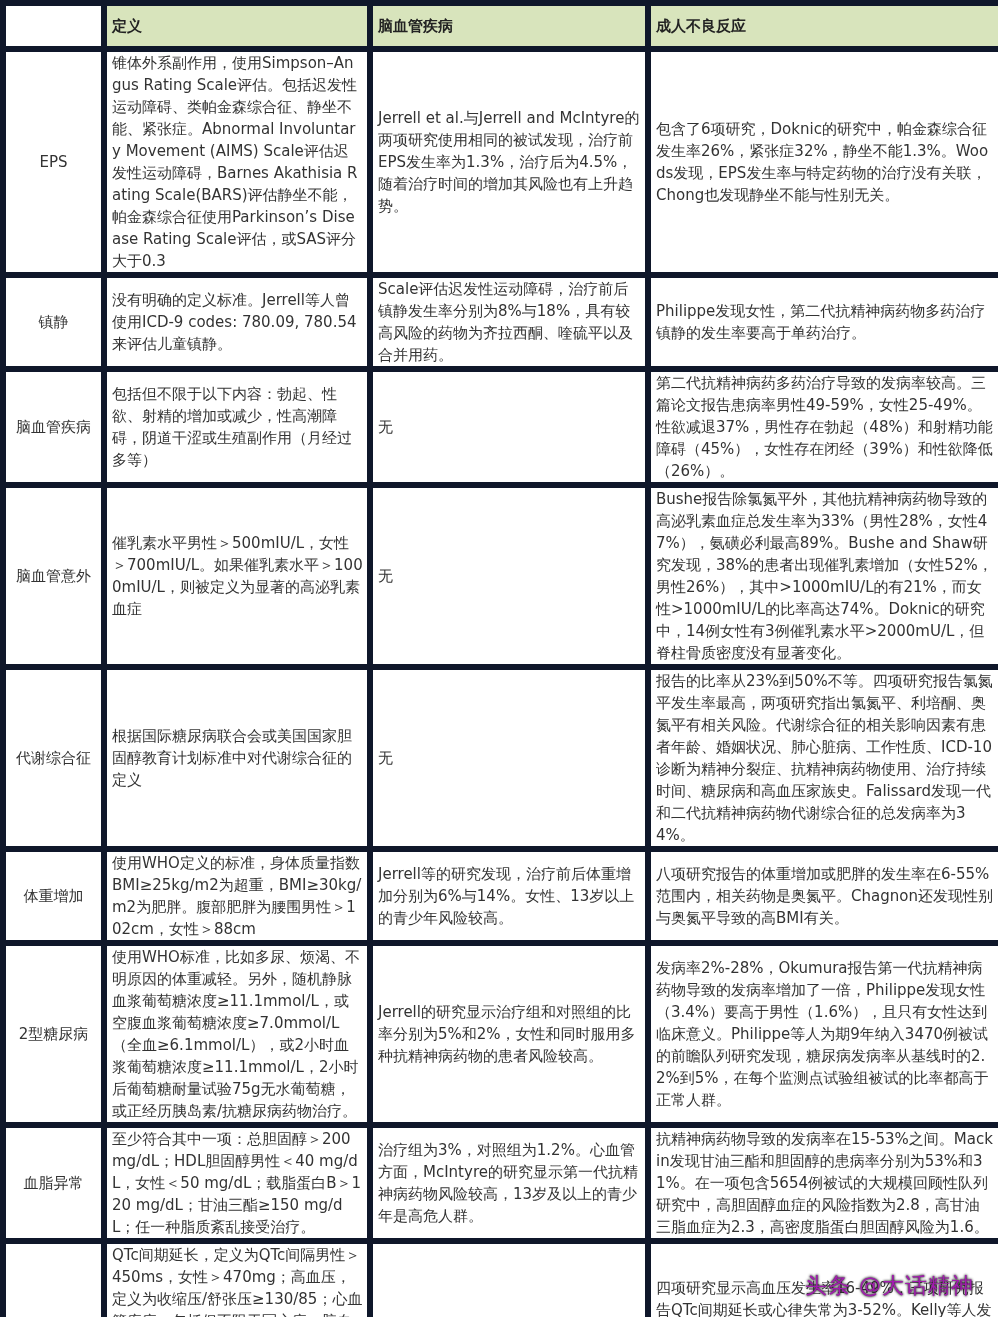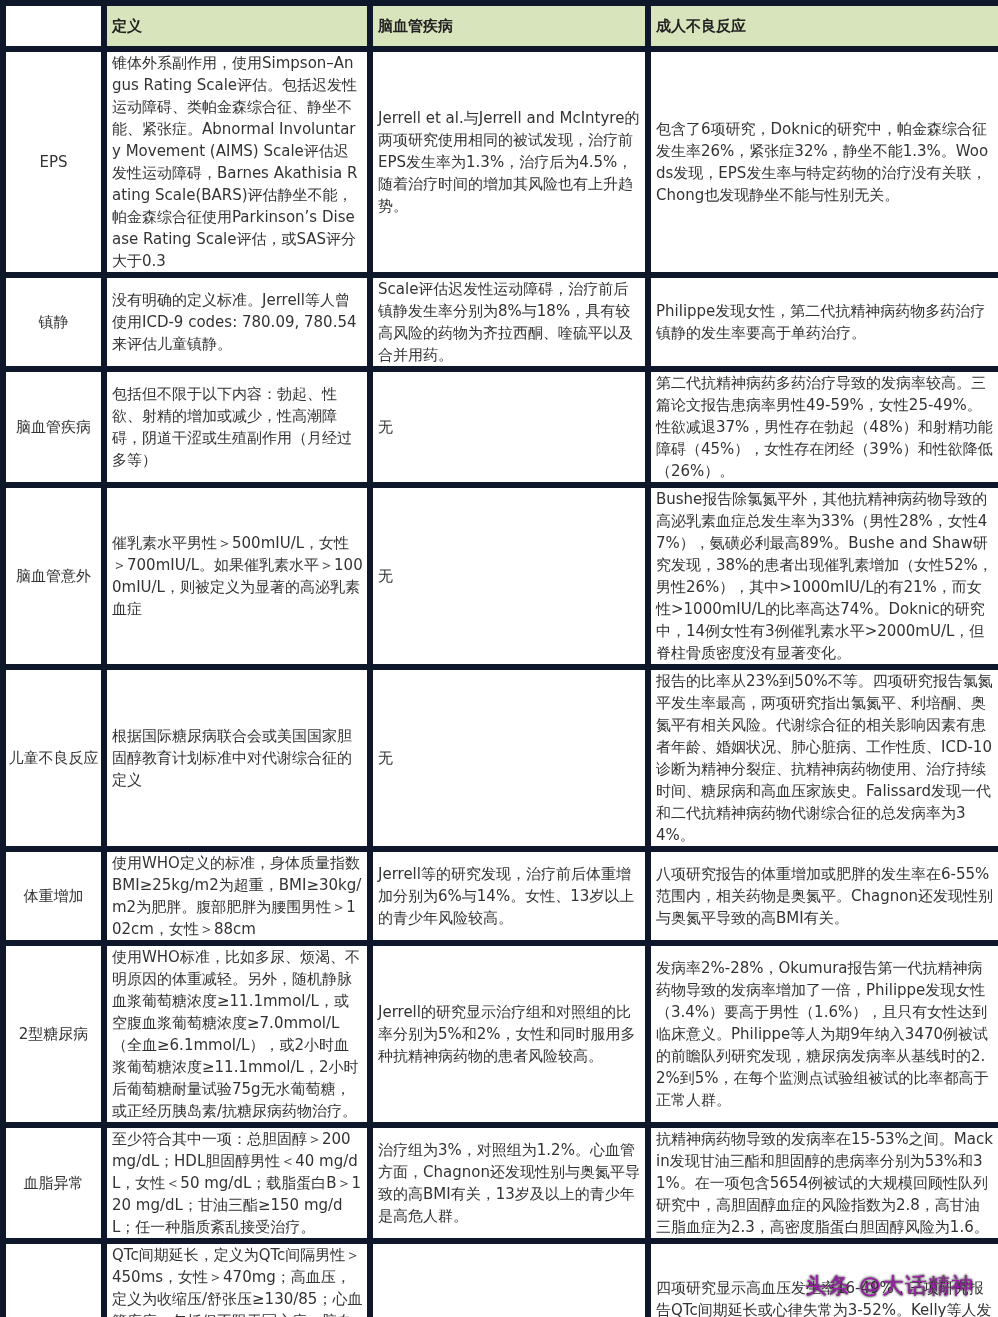--- a/index.html
+++ b/index.html
@@ -51,41 +51,41 @@
       <td>无</td>
       <td>第二代抗精神病药多药治疗导致的发病率较高。三篇论文报告患病率男性49-59%，女性25-49%。性欲减退37%，男性存在勃起（48%）和射精功能障碍（45%），女性存在闭经（39%）和性欲降低（26%）。</td>
     </tr>
     <tr style="height:176px">
       <td class="rowhead">脑血管意外</td>
       <td>催乳素水平男性＞500mIU/L，女性＞700mIU/L。如果催乳素水平＞1000mIU/L，则被定义为显著的高泌乳素血症</td>
       <td>无</td>
       <td>Bushe报告除氯氮平外，其他抗精神病药物导致的高泌乳素血症总发生率为33%（男性28%，女性47%），氨磺必利最高89%。Bushe and Shaw研究发现，38%的患者出现催乳素增加（女性52%，男性26%），其中&gt;1000mIU/L的有21%，而女性&gt;1000mIU/L的比率高达74%。Doknic的研究中，14例女性有3例催乳素水平&gt;2000mU/L，但脊柱骨质密度没有显著变化。</td>
     </tr>
     <tr style="height:154px">
-      <td class="rowhead">儿童不良反应</td>
+      <td class="rowhead">代谢综合征</td>
       <td>根据国际糖尿病联合会或美国国家胆固醇教育计划标准中对代谢综合征的定义</td>
       <td>无</td>
       <td>报告的比率从23%到50%不等。四项研究报告氯氮平发生率最高，两项研究指出氯氮平、利培酮、奥氮平有相关风险。代谢综合征的相关影响因素有患者年龄、婚姻状况、肺心脏病、工作性质、ICD-10诊断为精神分裂症、抗精神病药物使用、治疗持续时间、糖尿病和高血压家族史。Falissard发现一代和二代抗精神病药物代谢综合征的总发病率为34%。</td>
     </tr>
     <tr style="height:88px">
       <td class="rowhead">体重增加</td>
       <td>使用WHO定义的标准，身体质量指数BMI≥25kg/m2为超重，BMI≥30kg/m2为肥胖。腹部肥胖为腰围男性＞102cm，女性＞88cm</td>
       <td>Jerrell等的研究发现，治疗前后体重增加分别为6%与14%。女性、13岁以上的青少年风险较高。</td>
       <td>八项研究报告的体重增加或肥胖的发生率在6-55%范围内，相关药物是奥氮平。Chagnon还发现性别与奥氮平导致的高BMI有关。</td>
     </tr>
     <tr style="height:176px">
       <td class="rowhead">2型糖尿病</td>
       <td>使用WHO标准，比如多尿、烦渴、不明原因的体重减轻。另外，随机静脉血浆葡萄糖浓度≥11.1mmol/L，或空腹血浆葡萄糖浓度≥7.0mmol/L（全血≥6.1mmol/L），或2小时血浆葡萄糖浓度≥11.1mmol/L，2小时后葡萄糖耐量试验75g无水葡萄糖，或正经历胰岛素/抗糖尿病药物治疗。</td>
       <td>Jerrell的研究显示治疗组和对照组的比率分别为5%和2%，女性和同时服用多种抗精神病药物的患者风险较高。</td>
       <td>发病率2%-28%，Okumura报告第一代抗精神病药物导致的发病率增加了一倍，Philippe发现女性（3.4%）要高于男性（1.6%），且只有女性达到临床意义。Philippe等人为期9年纳入3470例被试的前瞻队列研究发现，糖尿病发病率从基线时的2.2%到5%，在每个监测点试验组被试的比率都高于正常人群。</td>
     </tr>
     <tr style="height:110px">
       <td class="rowhead">血脂异常</td>
       <td>至少符合其中一项：总胆固醇＞200mg/dL；HDL胆固醇男性＜40 mg/dL，女性＜50 mg/dL；载脂蛋白B＞120 mg/dL；甘油三酯≥150 mg/dL；任一种脂质紊乱接受治疗。</td>
-      <td>治疗组为3%，对照组为1.2%。心血管方面，Chagnon还发现性别与奥氮平导致的高BMI有关，13岁及以上的青少年是高危人群。</td>
+      <td>治疗组为3%，对照组为1.2%。心血管方面，McIntyre的研究显示第一代抗精神病药物风险较高，13岁及以上的青少年是高危人群。</td>
       <td>抗精神病药物导致的发病率在15-53%之间。Mackin发现甘油三酯和胆固醇的患病率分别为53%和31%。在一项包含5654例被试的大规模回顾性队列研究中，高胆固醇血症的风险指数为2.8，高甘油三脂血症为2.3，高密度脂蛋白胆固醇风险为1.6。</td>
     </tr>
     <tr style="height:178px">
       <td class="rowhead">心血管影响</td>
       <td>QTc间期延长，定义为QTc间隔男性＞450ms，女性＞470mg；高血压，定义为收缩压/舒张压≥130/85；心血管疾病，包括但不限于冠心病，脑血管事件（脑血管疾病、脑血管意外、脑血管出血和周围性血管疾病），心血管事件（心肌梗死、缺血性/肺心脏病、心律失常和心肌病），直立性低血压/晕厥</td>
       <td>无</td>
       <td>四项研究显示高血压发生率16-49%，三项研究报告QTc间期延长或心律失常为3-52%。Kelly等人发现，服用氯氮平或利培酮五年的患者，55岁以下心血管死亡率为1%，而55岁以上分别为8.5%和3.6%。Mackin andYoung也观察到，较低的QTc间期与年龄相关。</td>
     </tr>
   </tbody>
 </table>

